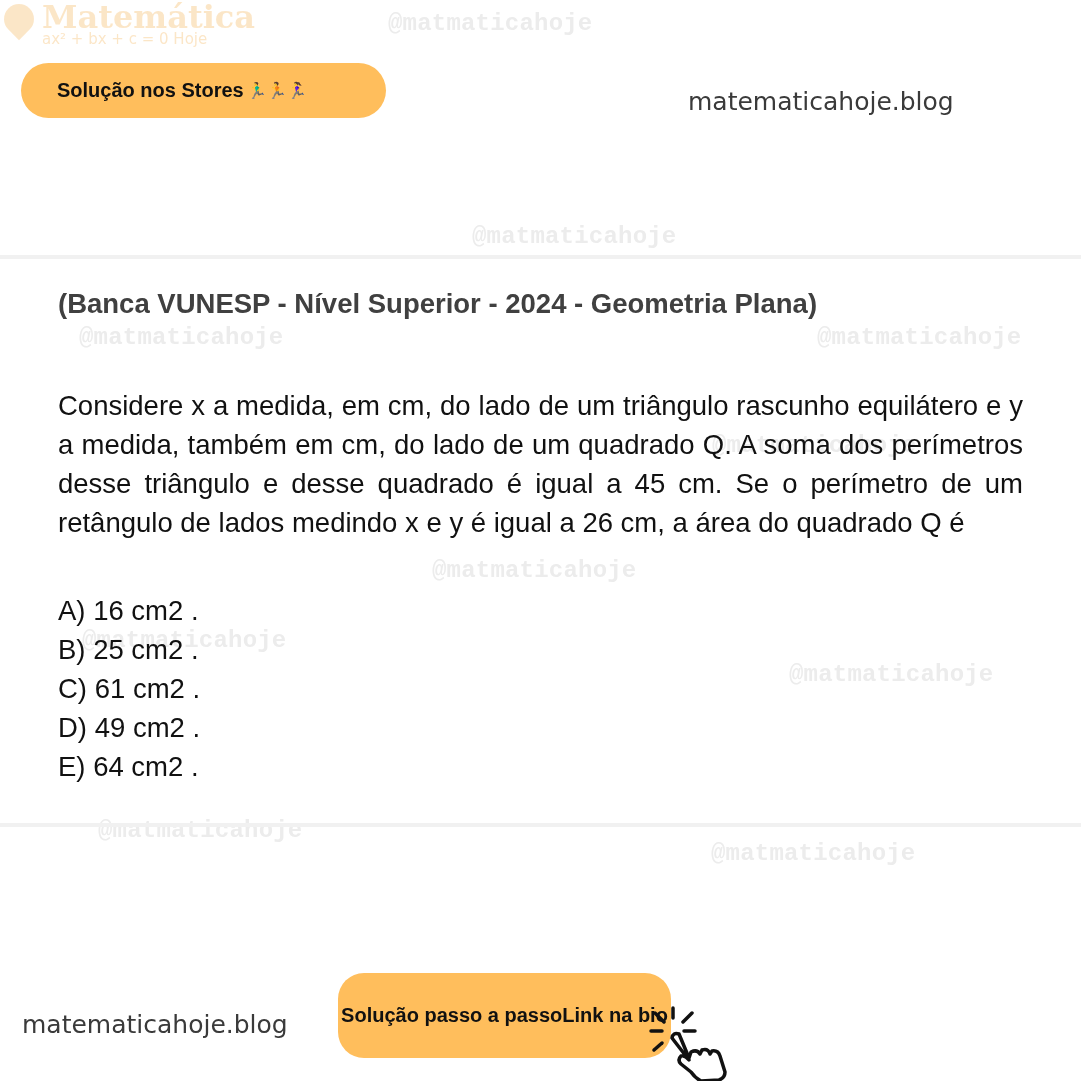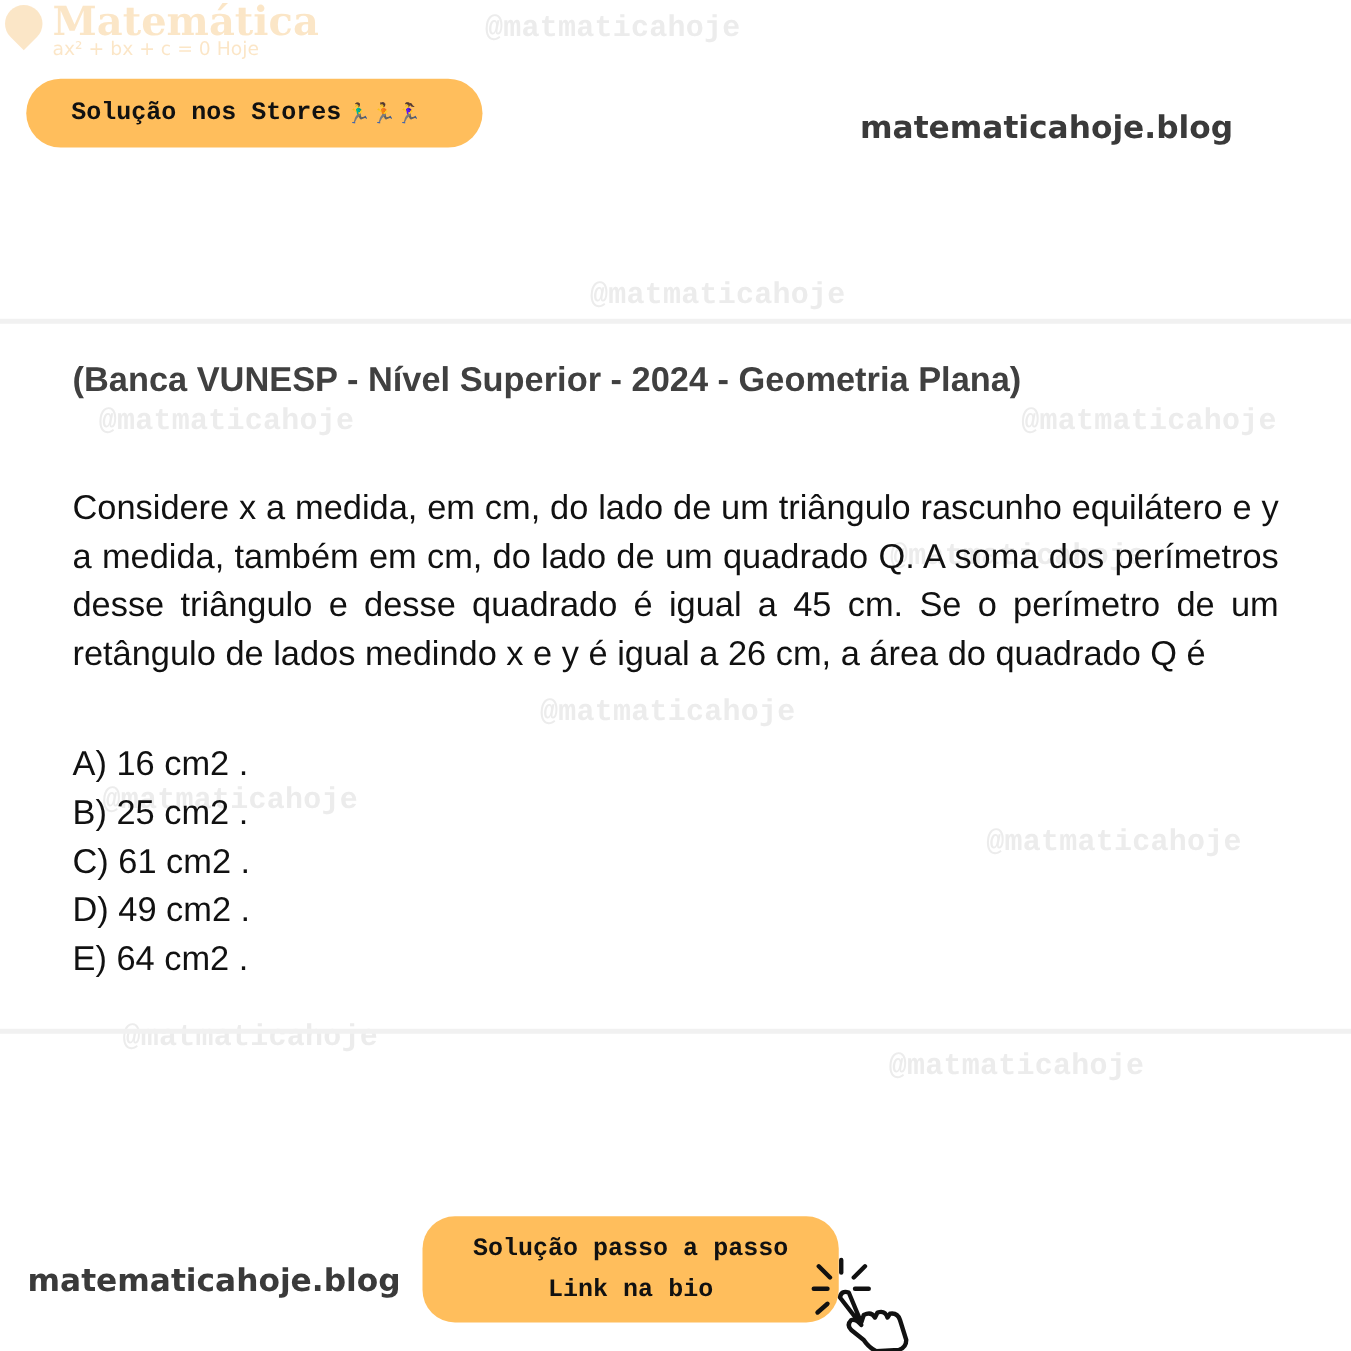--- a/index.html
+++ b/index.html
@@ -3,24 +3,24 @@
   <meta charset="utf-8">
   <style>
     html, body { margin:0; padding:0; }
     body { width:1081px; height:1081px; background:#ffffff; position:relative; overflow:hidden; font-family:"Liberation Sans", sans-serif; }
     .abs { position:absolute; }
     .wm { position:absolute; font-family:Liberation Mono, monospace; font-weight:bold; font-size:24px; color:#ececec; letter-spacing:0.2px; white-space:nowrap; }
     .logo { left:2px; top:0px; width:230px; height:52px; opacity:0.28; }
     .logo-title { position:absolute; left:40px; top:-2px; font-family:"DejaVu Serif", serif; font-weight:bold; font-size:32px; color:#f3a73a; white-space:nowrap; }
     .logo-sub { position:absolute; left:40px; top:30px; font-family:"DejaVu Sans", sans-serif; font-size:15px; color:#f3a73a; white-space:nowrap; }
     .logo-pin { position:absolute; left:2px; top:4px; width:30px; height:30px; border-radius:50% 50% 50% 0; transform:rotate(-45deg); background:#f3a73a; }
-    .pill { position:absolute; background:#ffbe5c; border-radius:30px; color:#111; font-family:Liberation Mono, monospace; font-weight:bold; display:flex; align-items:center; justify-content:center; text-align:center; }
+    .pill { position:absolute; background:#ffbe5c; border-radius:30px; color:#111; font-family:Liberation Sans, sans-serif; font-weight:bold; display:flex; align-items:center; justify-content:center; text-align:center; }
     .pill-top { left:21px; top:63px; width:365px; height:55px; font-size:20px; justify-content:flex-start; padding-left:36px; box-sizing:border-box; }
-    .pill-bottom { left:338px; top:973px; width:333px; height:85px; font-size:20px; flex-direction:column; line-height:33px; border-radius:26px; }
-    .blog { position:absolute; font-family:"DejaVu Sans", sans-serif; font-weight:bold; color:#3a3a3a; font-size:25px; white-space:nowrap; }
+    .pill-bottom { left:338px; top:973px; width:333px; height:85px; font-size:20px; flex-direction:row; line-height:33px; border-radius:26px; }
+    .blog { position:absolute; font-family:"DejaVu Sans", sans-serif; font-weight:normal; color:#3a3a3a; font-size:25px; white-space:nowrap; }
     .divider { position:absolute; left:0; width:1081px; height:4px; background:#f1f1f1; }
     .heading { position:absolute; left:58px; top:288px; font-weight:bold; font-size:27.5px; color:#404040; white-space:nowrap; }
     .body-text { position:absolute; left:58px; top:366px; width:965px; font-size:27.5px; line-height:39px; color:#111; text-align:justify;margin-top:20px; }
     .options { position:absolute; left:58px; top:591px; font-size:27.5px; line-height:39px; color:#111; }
     .runner { display:inline-block; font-size:16px; margin-left:4px; }
   </style>
 </head>
 <body>
 
 <div class="abs logo">

